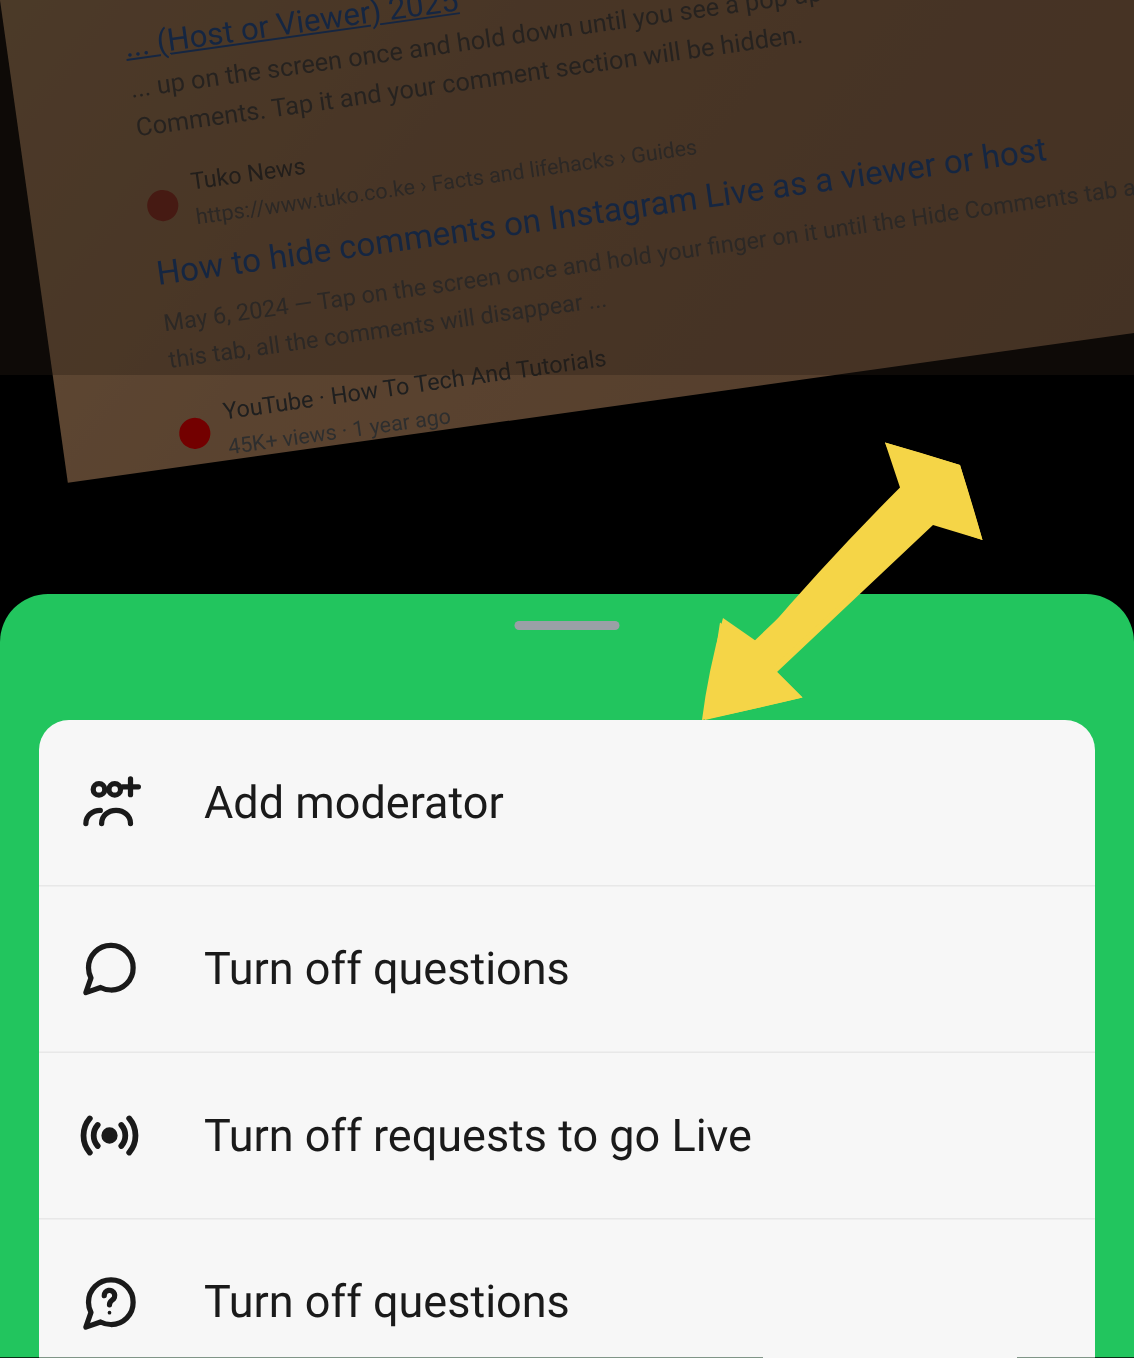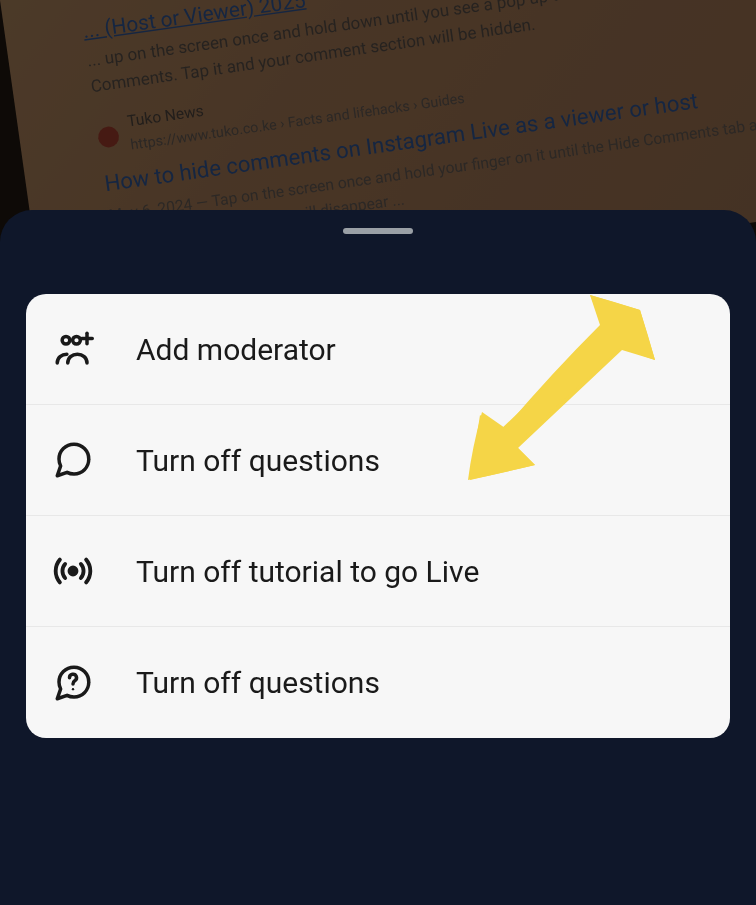--- a/index.html
+++ b/index.html
@@ -63,22 +63,22 @@
     .overlay {
       position: absolute;
       top: 0; left: 0; width: 100%; height: 250px;
       background: rgba(40,30,20,0.35);
     }
     .sheet {
       position: absolute;
       bottom: 0;
       left: 0;
       right: 0;
-      height: 695px;
-      background: #0f172a;
+      height: 509px;
+      background: #22c55e;
       border-radius: 32px 32px 0 0;
       padding-top: 18px;
     }
     .drag-handle {
       width: 70px;
       height: 6px;
       background: #9aa0a6;
       border-radius: 3px;
       margin: 0 auto 60px auto;
     }
@@ -187,21 +187,21 @@
     <div class="menu-item">
       <div class="menu-icon">
         <svg viewBox="0 0 24 24" width="42" height="42" fill="none" stroke="#1a1a1a" stroke-width="2.2" stroke-linecap="round" stroke-linejoin="round">
           <circle cx="12" cy="12" r="2" fill="#1a1a1a"></circle>
           <path d="M7.5 8a6 6 0 0 0 0 8"></path>
           <path d="M16.5 8a6 6 0 0 1 0 8"></path>
           <path d="M4.5 5.5a10 10 0 0 0 0 13"></path>
           <path d="M19.5 5.5a10 10 0 0 1 0 13"></path>
         </svg>
       </div>
-      <span class="menu-label">Turn off tutorial to go Live</span>
+      <span class="menu-label">Turn off requests to go Live</span>
     </div>
 
     <div class="menu-item">
       <div class="menu-icon">
         <svg viewBox="0 0 24 24" width="42" height="42" fill="none" stroke="#1a1a1a" stroke-width="2" stroke-linecap="round" stroke-linejoin="round">
           <path d="M21 11.5a8.38 8.38 0 0 1-8.5 8.5 8.5 8.5 0 0 1-3.9-.95L3 21l1.95-5.6A8.38 8.38 0 0 1 4 11.5 8.5 8.5 0 0 1 12.5 3 8.38 8.38 0 0 1 21 11.5z"></path>
           <path d="M10 9a2 2 0 1 1 3 1.7c-.7.5-1 .8-1 1.8"></path>
           <circle cx="12" cy="15.5" r="0.7" fill="#1a1a1a" stroke="none"></circle>
         </svg>
       </div>

